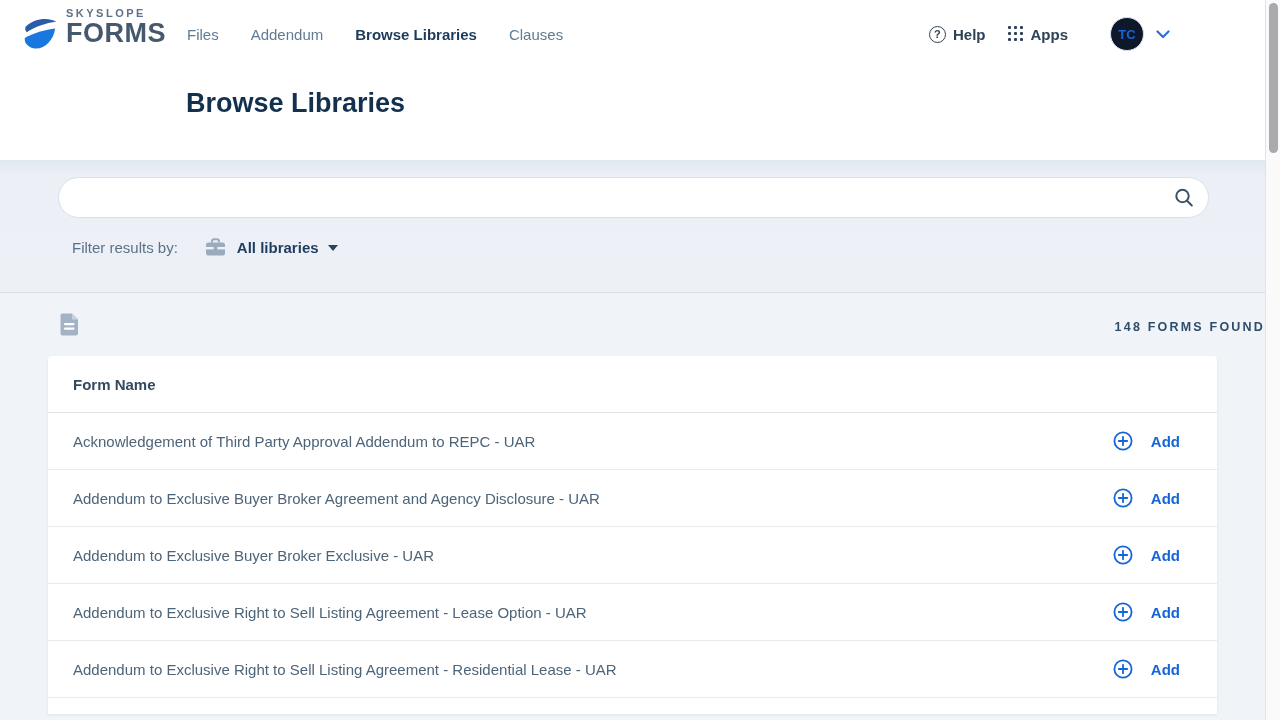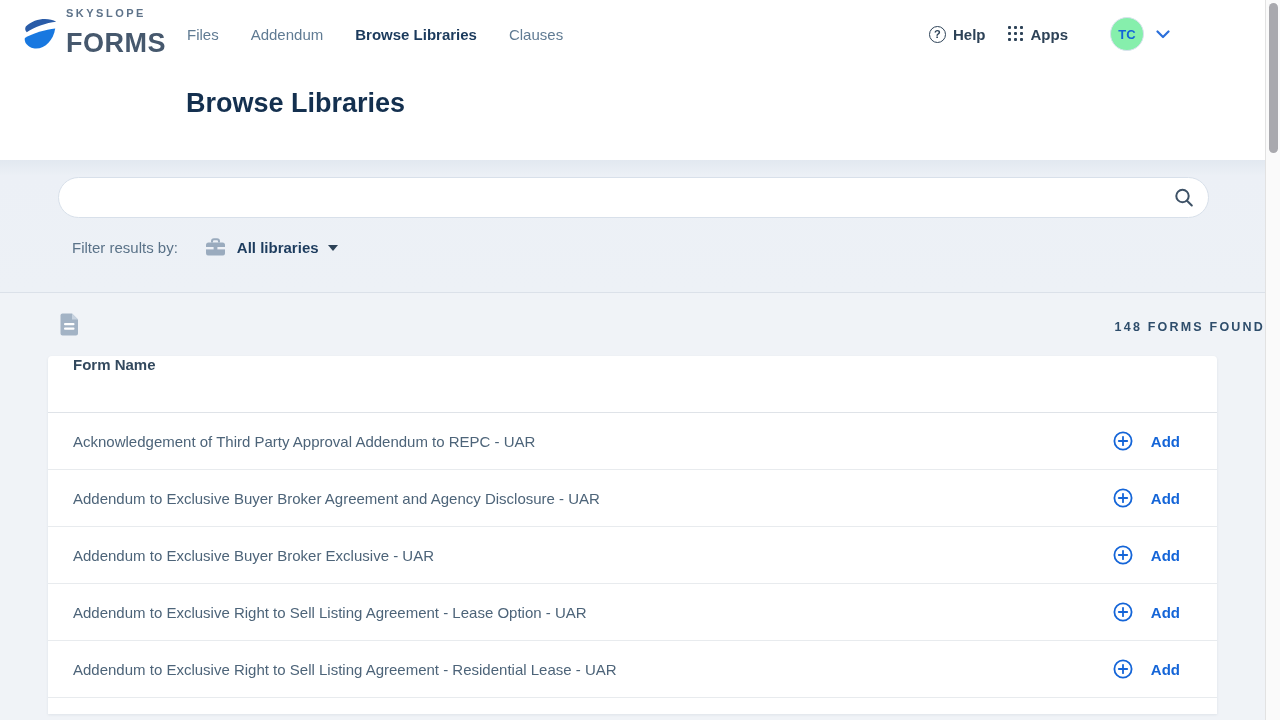--- a/index.html
+++ b/index.html
@@ -22,41 +22,41 @@
 
   .page { width: 1265px; height: 720px; display: flex; flex-direction: column; }
 
   
   .header { background: #ffffff; height: 160px; flex: 0 0 auto; }
   .topbar { display: flex; align-items: center; height: 68px; padding-left: 22px; }
 
   .logo { display: flex; align-items: flex-start; gap: 6px; margin-right: 0; width: 165px; }
   .logo svg { margin-top: 8px; }
   .logo-text { display: flex; flex-direction: column; line-height: 1; }
-  .logo-top { font-size: 11px; letter-spacing: 2.5px; font-weight: bold; color: #5d7289; margin-bottom: 11px; }
+  .logo-top { font-size: 11px; letter-spacing: 2.5px; font-weight: bold; color: #5d7289; margin-bottom: 1px; }
   .logo-bottom { font-size: 27px; font-weight: bold; color: #46586d; letter-spacing: 0.5px; }
 
   .nav { display: flex; align-items: center; gap: 32px; }
   .nav-link { font-size: 15px; color: #607b93; text-decoration: none; cursor: pointer; }
   .nav-link.active { color: #1b3a5c; font-weight: bold; }
 
   .topbar-right { margin-left: auto; margin-right: 95px; display: flex; align-items: center; }
   .tb-action { display: flex; align-items: center; gap: 7px; cursor: pointer; }
   .tb-action + .tb-action { margin-left: 22px; }
   .tb-label { font-size: 15px; font-weight: bold; color: #2d4257; }
   .help-icon {
     width: 17px; height: 17px; border: 1.6px solid #2d4257; border-radius: 50%;
     display: flex; align-items: center; justify-content: center;
     font-size: 11px; font-weight: bold; color: #2d4257;
   }
   .apps-icon { display: grid; grid-template-columns: repeat(3, 4px); grid-template-rows: repeat(3, 4px); gap: 2px; }
   .apps-icon i { width: 3px; height: 3px; background: #2d4257; border-radius: 1px; }
 
   .avatar {
-    width: 34px; height: 34px; border-radius: 50%; background: #86efac;
+    width: 34px; height: 34px; border-radius: 50%; background: #0f172a;
     border: 1px solid #d8e2ee; display: flex; align-items: center; justify-content: center;
     font-size: 13px; font-weight: bold; color: #1465d8; margin-left: 42px; cursor: pointer;
   }
   .avatar-chevron { margin-left: 12px; cursor: pointer; display: flex; align-items: center; }
 
   .page-title {
     margin: 20px 0 0 186px; font-size: 27px; font-weight: bold; color: #14304f;
   }
 
   
@@ -97,21 +97,21 @@
     margin-left: 14px; font-size: 12.5px; font-weight: bold; letter-spacing: 2.2px;
     color: #2e4d6b;
   }
 
   .forms-card {
     margin: 16px 0 0 48px; width: 1169px; background: #ffffff;
     border-radius: 4px 4px 0 0;
     box-shadow: 0 1px 3px rgba(20, 48, 79, 0.08);
   }
   .table-header-row {
-    height: 57px; display: flex; align-items: flex-start; padding-left: 25px;
+    height: 57px; display: flex; align-items: center; padding-left: 25px;
     border-bottom: 1px solid #dfe3e8;
   }
   .table-header-label { font-size: 15px; font-weight: bold; color: #33495e; }
 
   .form-row {
     height: 57px; display: flex; align-items: center;
     padding: 0 37px 0 25px; border-bottom: 1px solid #e8ebee; justify-content: flex-end;
   }
   .form-row-name { font-size: 15px; color: #4d6479; }
   .add-btn {

